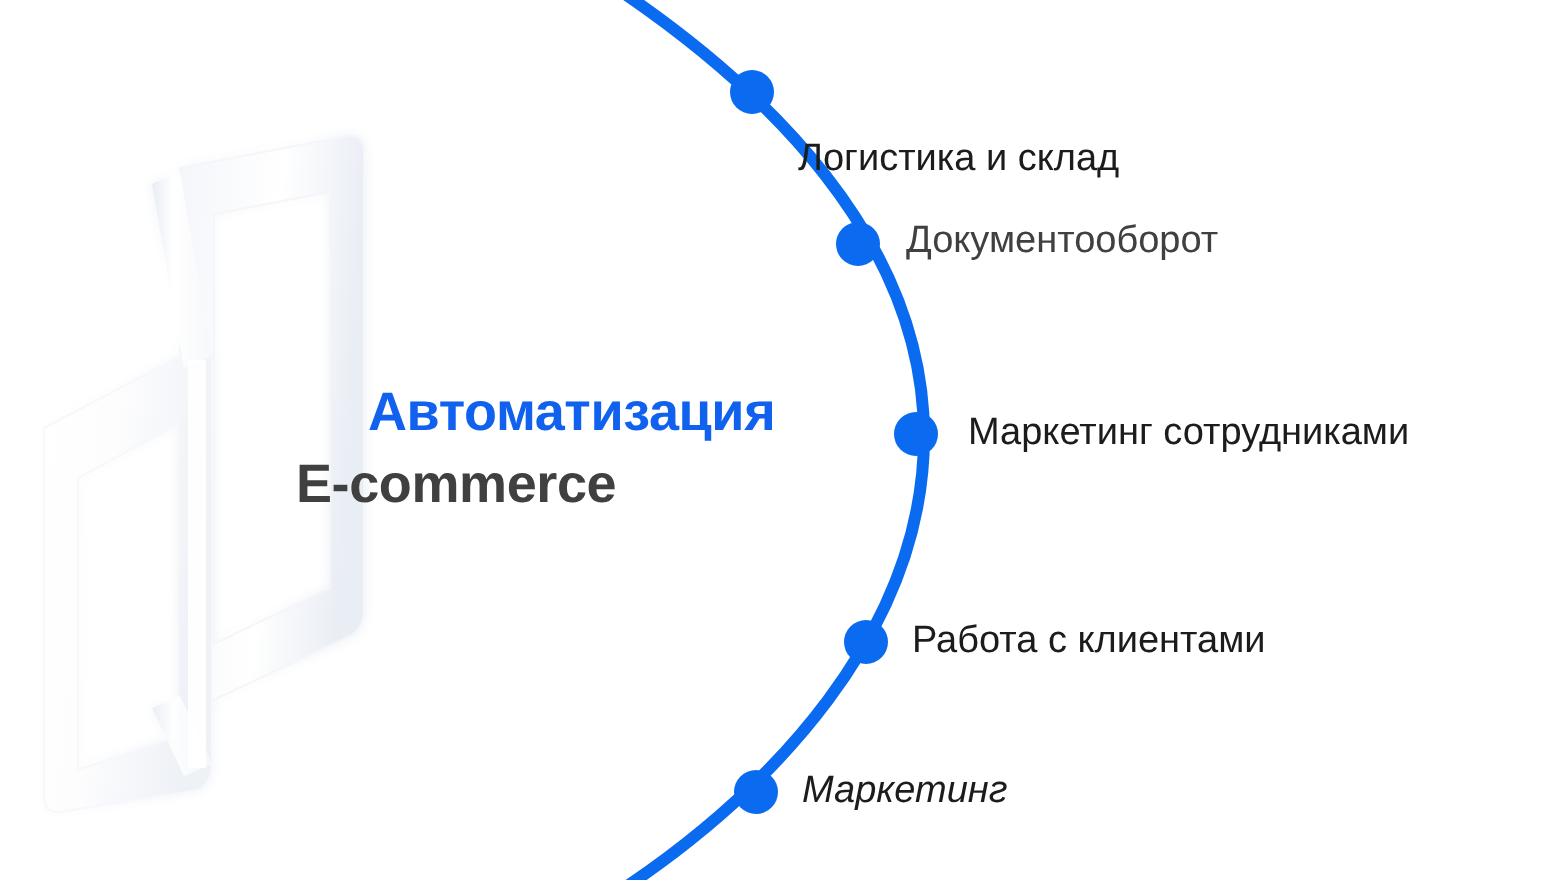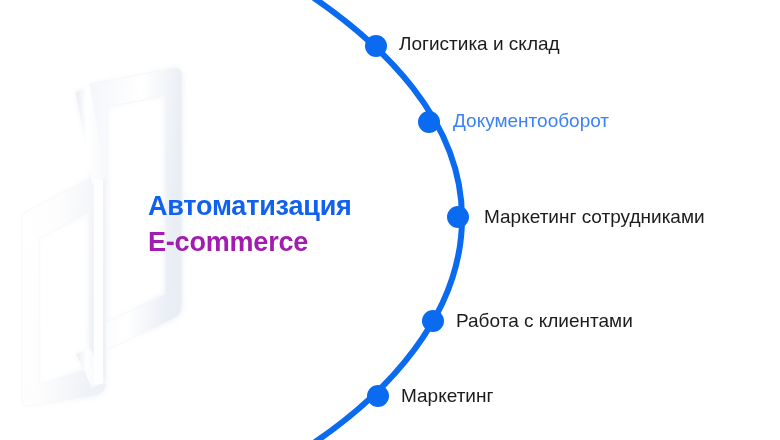--- a/index.html
+++ b/index.html
@@ -64,21 +64,21 @@
     font-size: 19px;
     line-height: 22px;
     font-weight: normal;
     color: #1c1c1c;
     white-space: nowrap;
   }
   .node-label.l0 { left: 399px; top: 33px; }
   .node-label.l1 { left: 453px; top: 110px; }
   .node-label.l2 { left: 484px; top: 206px; }
   .node-label.l3 { left: 456px; top: 310px; text-align: center; }
-  .node-label.l4 { left: 401px; top: 385px; }
+  .node-label.l4 { left: 401px; top: 385px; font-style: italic; }
 </style>
 </head>
 <body>
 
 <div id="infographic" style="background: rgb(255, 255, 255);">
 
   <div class="cube-decor">
     <svg viewBox="0 0 220 350" width="220" height="350">
       <defs>
         <linearGradient id="faceFront" x1="0" y1="0" x2="1" y2="0.3">
@@ -155,27 +155,27 @@
     <g id="arcDots">
         <circle cx="376" cy="46" r="11" fill="#0b6bf0"></circle>
         <circle cx="429" cy="122" r="11" fill="#0b6bf0"></circle>
         <circle cx="458" cy="217" r="11" fill="#0b6bf0"></circle>
         <circle cx="433" cy="321" r="11" fill="#0b6bf0"></circle>
         <circle cx="378" cy="396" r="11" fill="#0b6bf0"></circle>
       </g>
   </svg>
 
   <div class="title-block">
-    <span class="title-line" style="color: rgb(17, 97, 239);">Автоматизация</span>
-    <span class="title-line" style="color: #a21caf;">E-commerce</span>
+    <span class="title-line" style="color: rgb(17, 97, 239); margin-left: 36px;">Автоматизация</span>
+    <span class="title-line" style="color: #404040;">E-commerce</span>
   </div>
 
-  <div class="node-label l0" style="color: rgb(28, 28, 28);">Логистика и склад</div>
+  <div class="node-label l0" style="color: rgb(28, 28, 28); margin-top: 36px;">Логистика и склад</div>
 
-  <div class="node-label l1" style="color: #3b82f6;">Документооборот</div>
+  <div class="node-label l1" style="color: #404040;">Документооборот</div>
 
   <div class="node-label l2" style="color: rgb(28, 28, 28);">Маркетинг сотрудниками</div>
 
   <div class="node-label l3" style="color: rgb(28, 28, 28);">Работа с клиентами</div>
 
   <div class="node-label l4" style="color: rgb(28, 28, 28);">Маркетинг</div>
 
 </div>
 
 </body></html>

